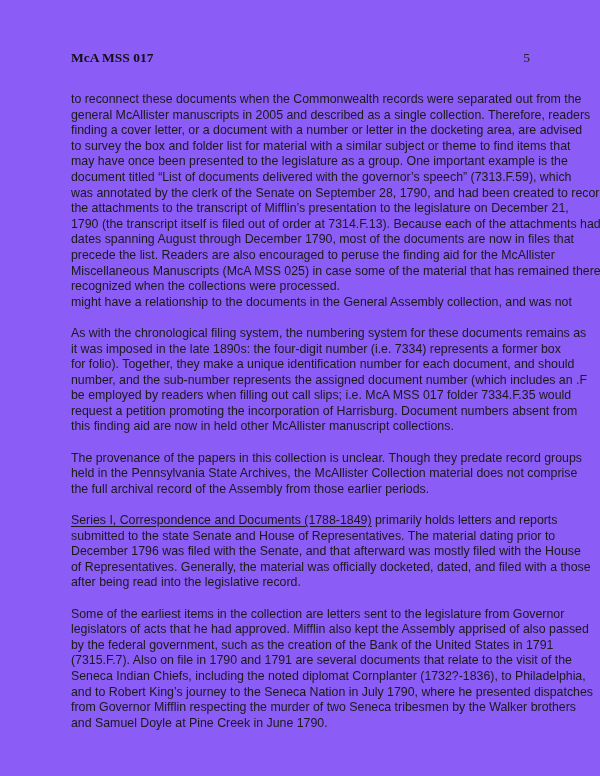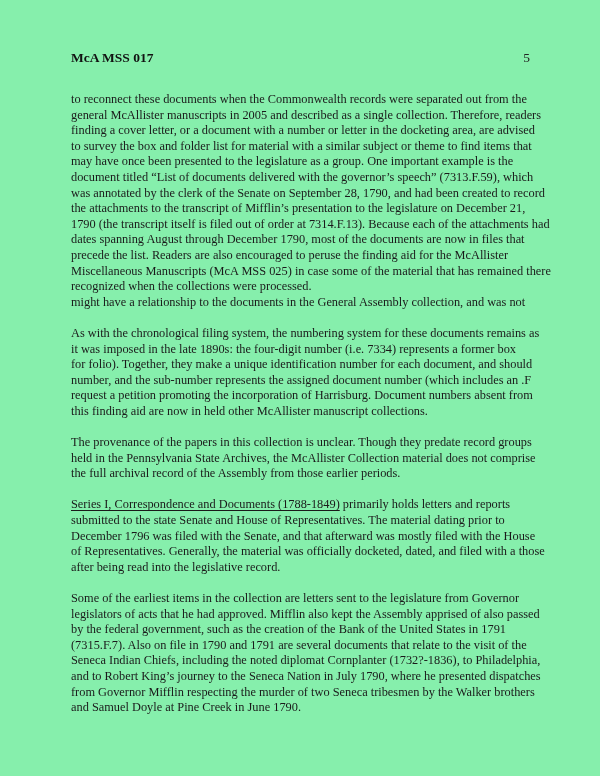--- a/index.html
+++ b/index.html
@@ -12,21 +12,21 @@
       height: 776px;
       position: relative;
       overflow: hidden;
       font-family: "DejaVu Serif", "Liberation Serif", serif;
       color: #1a1a1a;
     }
     .page {
       position: absolute;
       left: 0; top: 0;
       width: 600px; height: 776px;
-      background: #86efac;
+      background: #8b5cf6;
     }
     .header {
       position: absolute;
       left: 71px;
       right: 70px;
       top: 50px;
       height: 20px;
       display: flex;
       justify-content: space-between;
       align-items: baseline;
@@ -42,21 +42,21 @@
       font-size: 13.5px;
       color: #222;
     }
     .body-text {
       position: absolute;
       left: 71px;
       width: 470px;
       top: 92px;
     }
     .para {
-      font-family: Liberation Serif, serif;
+      font-family: Liberation Sans, sans-serif;
       font-size: 12.35px;
       line-height: 15.6px;
       margin: 0 0 15.6px 0;
       white-space: nowrap;
     }
     .line { display: block; }
     .series-link {
       text-decoration: underline;
       text-underline-offset: 2px;
     }
@@ -88,20 +88,21 @@
       <span class="line">Miscellaneous Manuscripts (McA MSS 025) in case some of the material that has remained there</span>
       <span class="line">recognized when the collections were processed.</span>
       <span class="line">might have a relationship to the documents in the General Assembly collection, and was not</span>
     </p>
 
     <p class="para">
       <span class="line">As with the chronological filing system, the numbering system for these documents remains as</span>
       <span class="line">it was imposed in the late 1890s: the four-digit number (i.e. 7334) represents a former box</span>
       <span class="line">for folio). Together, they make a unique identification number for each document, and should</span>
       <span class="line">number, and the sub-number represents the assigned document number (which includes an .F</span>
+      <span class="line">be employed by readers when filling out call slips; i.e. McA MSS 017 folder 7334.F.35 would</span>
       <span class="line">request a petition promoting the incorporation of Harrisburg. Document numbers absent from</span>
       <span class="line">this finding aid are now in held other McAllister manuscript collections.</span>
     </p>
 
     <p class="para">
       <span class="line">The provenance of the papers in this collection is unclear. Though they predate record groups</span>
       <span class="line">held in the Pennsylvania State Archives, the McAllister Collection material does not comprise</span>
       <span class="line">the full archival record of the Assembly from those earlier periods.</span>
     </p>
 

